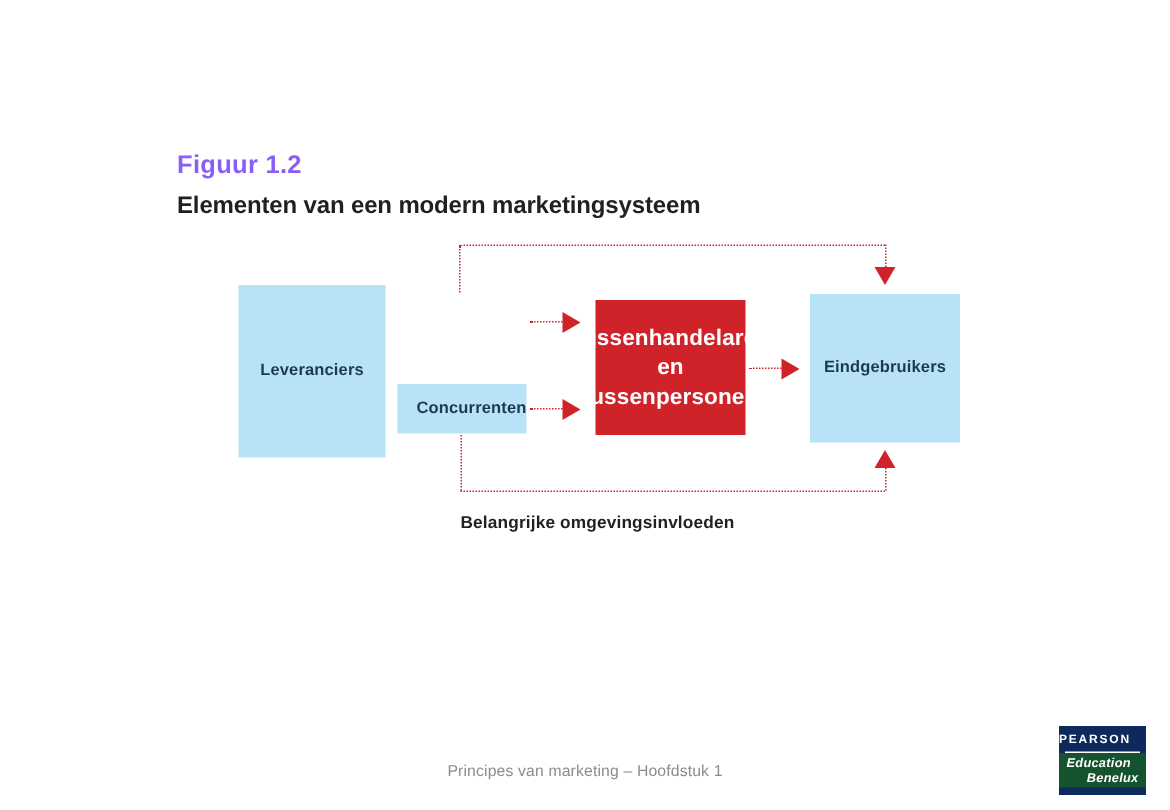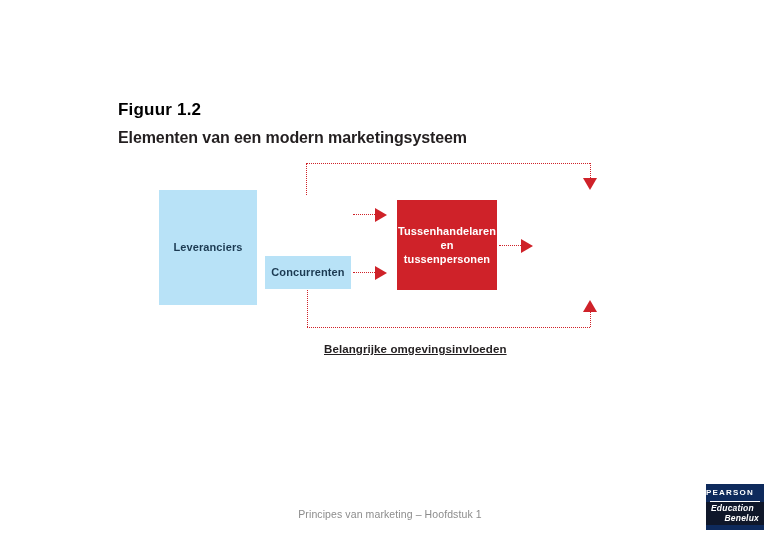--- a/index.html
+++ b/index.html
@@ -23,21 +23,21 @@
   }
 
   
   .fig-label {
     position: absolute;
     left: 118px;
     top: 100px;
     font-size: 17px;
     font-weight: bold;
     letter-spacing: 0.2px;
-    color: #000000;
+    color: #8b5cf6;
     white-space: nowrap;
   }
   .fig-title {
     position: absolute;
     left: 118px;
     top: 129px;
     font-size: 16px;
     font-weight: bold;
     letter-spacing: -0.1px;
     color: #231f20;
@@ -67,28 +67,28 @@
   .node-blue {
     background: #b8e2f7;
     color: #1b3a52;
     font-size: 11px;
     font-weight: bold;
     letter-spacing: 0.1px;
   }
   .node-red {
     background: #cf2229;
     color: #ffffff;
-    font-size: 11px;
+    font-size: 15px;
     font-weight: bold;
     letter-spacing: 0.1px;
   }
 
   #node-leveranciers { left: 119px; top: 190px; width: 98px;  height: 115px; margin-left: 40px; }
   #node-bedrijf      { left: 265px; top: 194px; width: 86px;  height: 41px;  }
-  #node-concurrenten { left: 265px; top: 256px; width: 86px;  height: 33px;  }
+  #node-concurrenten { left: 265px; top: 256px; width: 86px;  height: 33px; justify-content: flex-end;  }
   #node-tussen       { left: 397px; top: 200px; width: 100px; height: 90px;  }
   #node-eind         { left: 540px; top: 196px; width: 100px; height: 99px;  }
 
   
   .dotline-h {
     position: absolute;
     height: 0;
     border-top: 1px dotted #cf2229;
   }
   .dotline-v {
@@ -115,28 +115,27 @@
   }
   .arrow-up {
     border-left: 7px solid transparent;
     border-right: 7px solid transparent;
     border-bottom: 12px solid #cf2229;
   }
 
   
   .env-caption {
     position: absolute;
-    left: 324px;
+    left: 307px;
     top: 343px;
     font-size: 11.5px;
     font-weight: bold;
     letter-spacing: 0.1px;
     color: #231f20;
     white-space: nowrap;
-    text-decoration: underline;
   }
 
   
   .footer-text {
     position: absolute;
     left: 0;
     top: 508px;
     width: 780px;
     text-align: center;
     font-size: 10.5px;
@@ -172,21 +171,21 @@
   .logo-rule {
     position: absolute;
     left: 4px; top: 17px;
     width: 50px; height: 1px;
     background: #ffffff;
   }
   .logo-bottom {
     position: absolute;
     left: 0; top: 18px;
     width: 58px; height: 23px;
-    background: #0f172a;
+    background: #14532d;
     display: flex;
     flex-direction: column;
     align-items: center;
     justify-content: center;
     line-height: 1.12;
   }
   .logo-bottom span {
     color: #ffffff;
     font-size: 8.5px;
     font-weight: bold;
@@ -242,20 +241,23 @@
     </div>
 
     <div id="node-tussen" class="node node-red">
       <span>
         <span>Tussenhandelaren</span><br>
         <span>en</span><br>
         <span>tussenpersonen</span>
       </span>
     </div>
 
+    <div id="node-eind" class="node node-blue">
+      <span class="node-label">Eindgebruikers</span>
+    </div>
 
   </div>
 
   <div class="env-caption">Belangrijke omgevingsinvloeden</div>
 
   <div class="footer-text">Principes van marketing – Hoofdstuk 1</div>
 
   <div id="pearson-logo">
     <div class="logo-top">
       <span>PEARSON</span>

